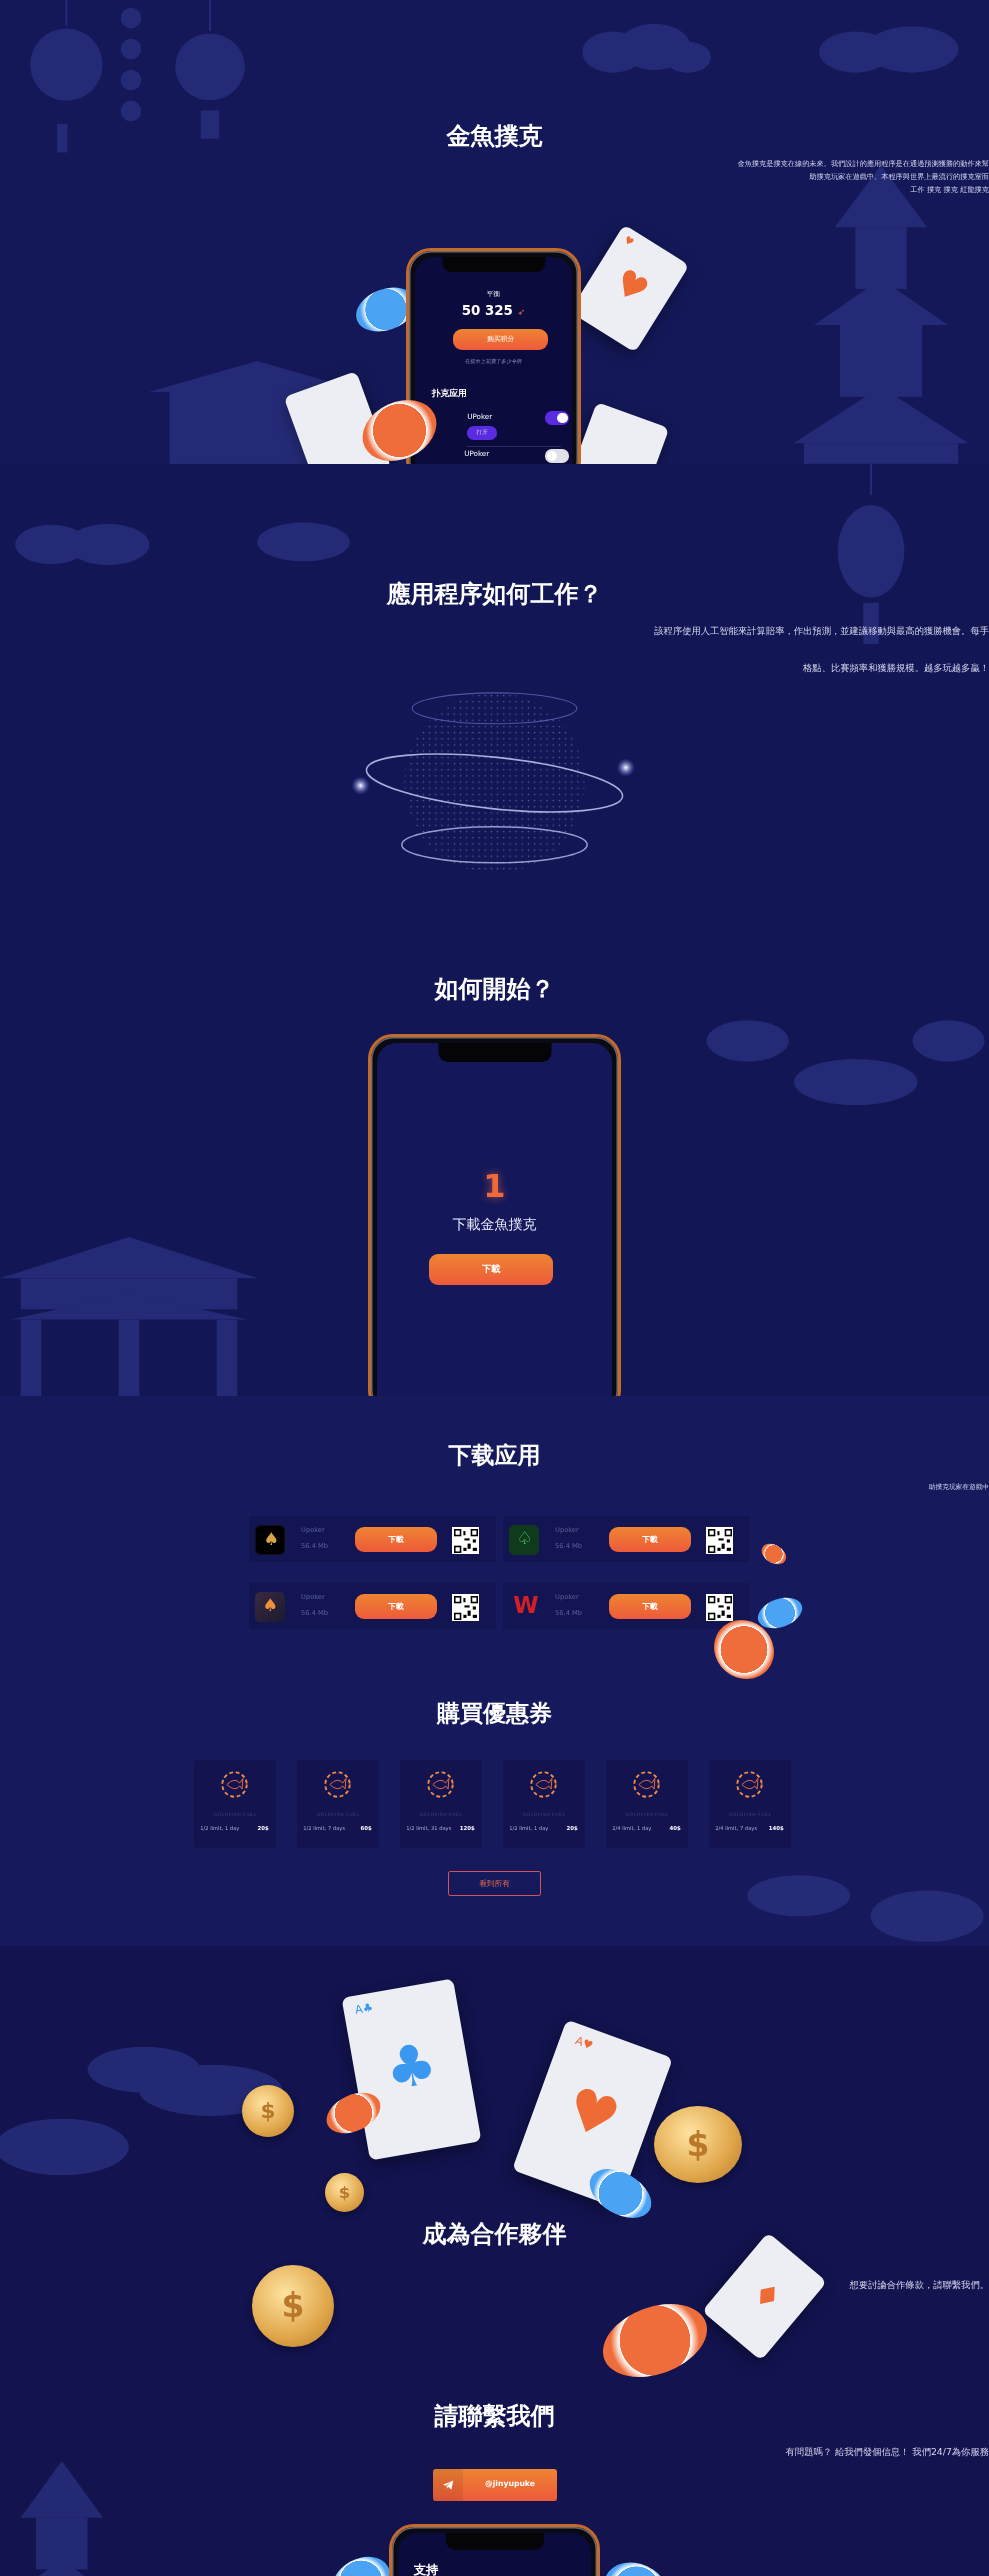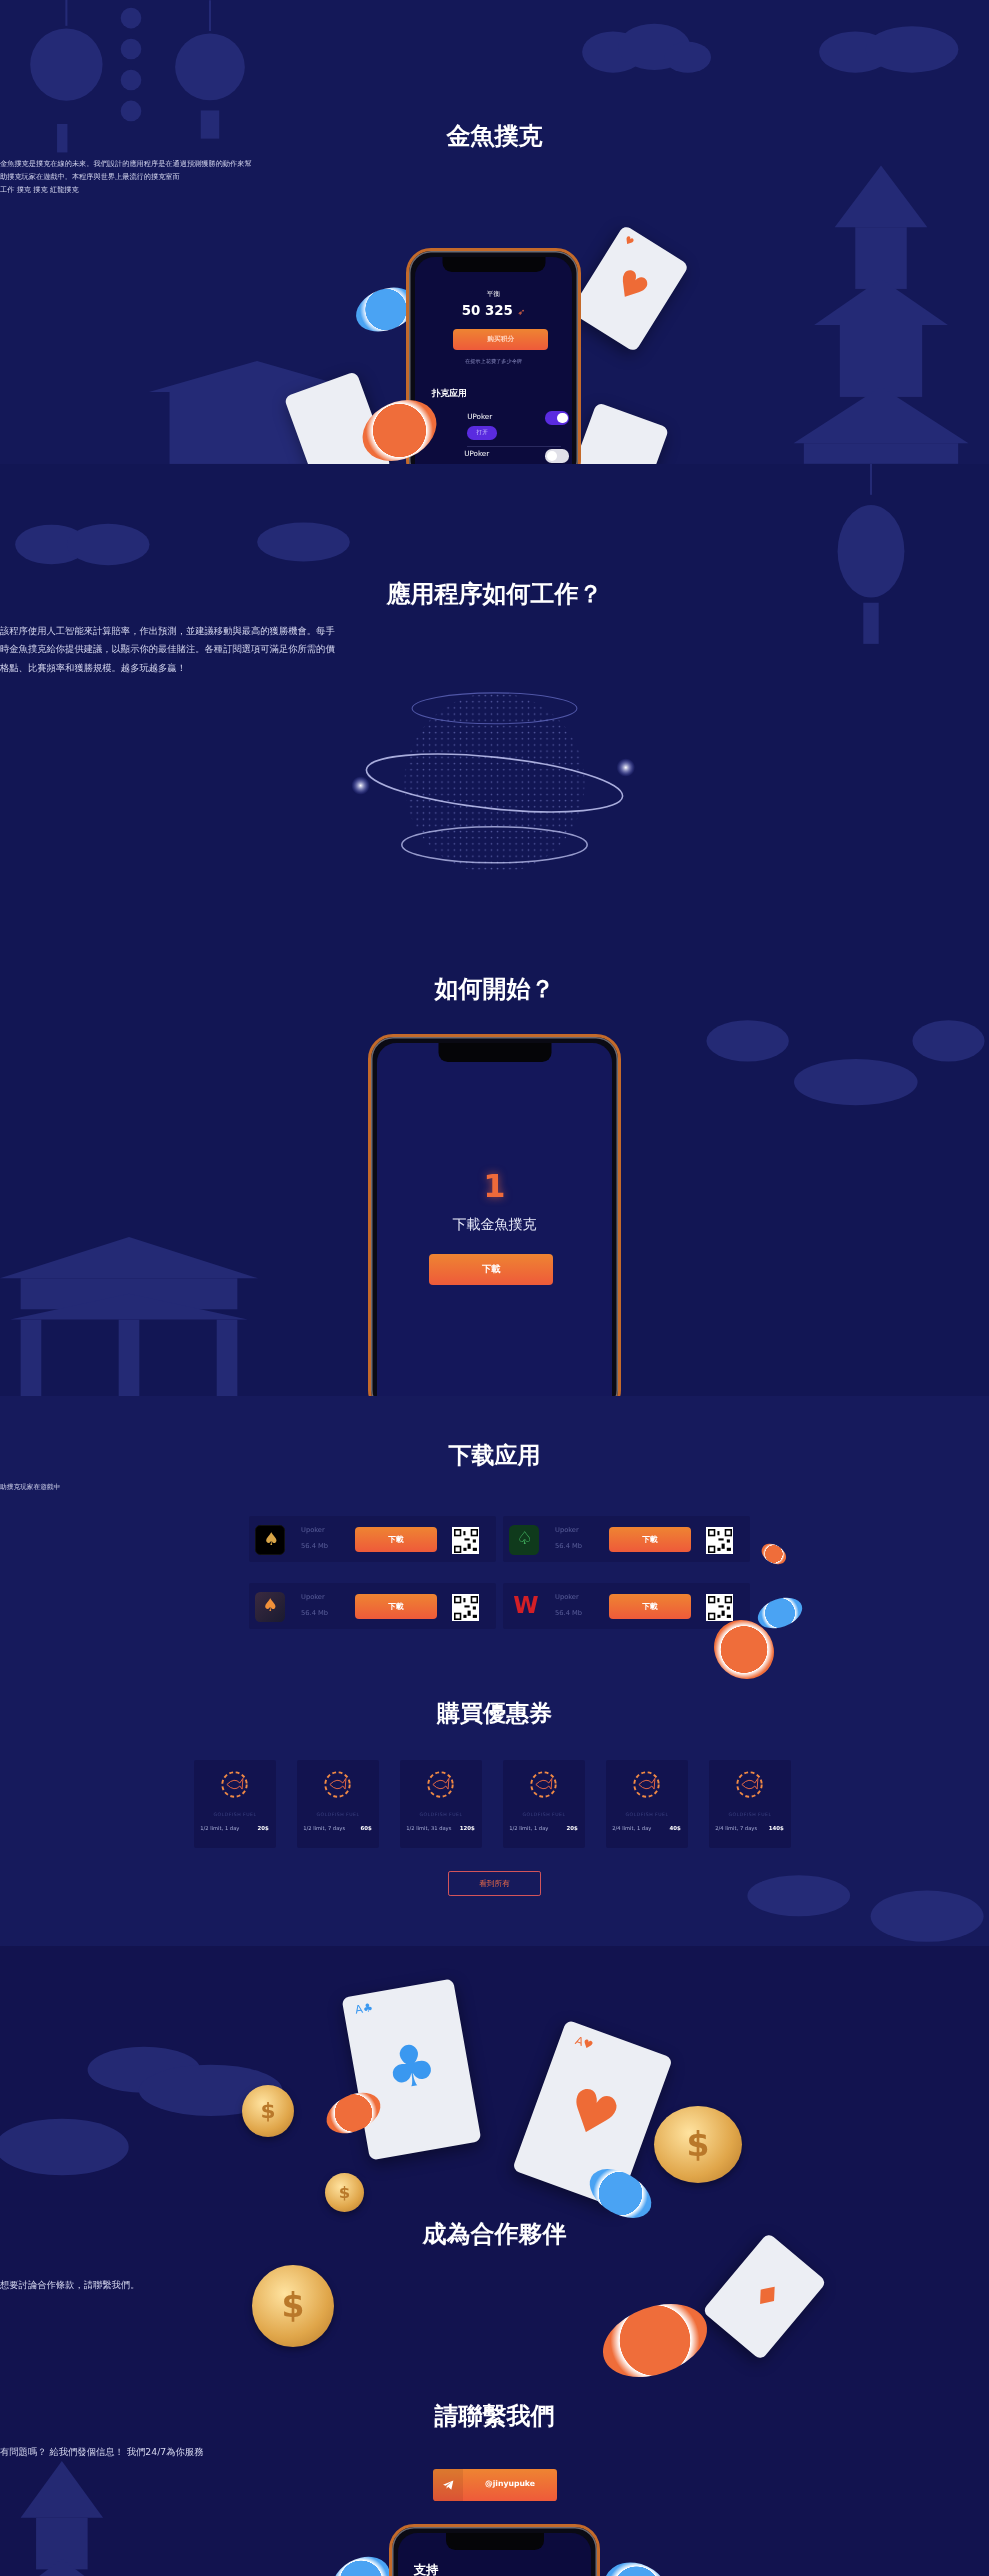--- a/index.html
+++ b/index.html
@@ -5,32 +5,32 @@
 *{box-sizing:border-box;margin:0;padding:0}
 html,body{width:989px;background:#15185a;font-family:"DejaVu Sans","Liberation Sans",sans-serif;color:#fff;overflow-x:hidden}
 .page{position:relative;width:989px;height:2671px;overflow:hidden}
 .sec{position:absolute;left:0;width:989px;overflow:hidden}
 .s-hero{top:0;height:464px;background:#141858}
 .s-how{top:464px;height:933px;background:#121654}
 .s-dl{top:1396px;height:550px;background:#161a5c}
 .s-partner{top:1946px;height:725px;background:#12134f}
 .deco{position:absolute;color:#2a3180;opacity:.75}
 .h1{position:absolute;left:0;width:989px;text-align:center;font-weight:bold;color:#fff}
-.p{position:absolute;left:0;width:989px;text-align:left;color:#d6d8f0}
+.p{position:absolute;left:0;width:989px;text-align:right;color:#d6d8f0}
 
 .nav{position:absolute;top:13.4px;left:0;width:989px;height:36px}
 .nav a{position:absolute;font-size:7.7px;color:#e6e8f8;text-decoration:none;top:5.2px}
 .logo{position:absolute;left:475px;top:6.2px;width:39px;height:39px}
 .flag{position:absolute;left:487px;top:53px;width:15.5px;height:10.3px;background:#de2910;border-radius:1px}
 .flag::after{content:"★";position:absolute;left:1px;top:-1px;font-size:4.6px;color:#ffde00}
 
 .phone{position:absolute;border-radius:25px;background:#0a0a14;border:3.1px solid #c46a2a;box-shadow:0 0 0 1.5px #6a6a72 inset}
 .screen{position:absolute;left:6.2px;top:6.2px;right:6.2px;bottom:0;border-radius:19.6px 19.6px 0 0;background:#0c0b3d;overflow:hidden}
 .notch{position:absolute;top:0;left:50%;transform:translateX(-50%);width:103px;height:14.4px;background:#050508;border-radius:0 0 9.3px 9.3px}
-.btn-or{position:absolute;background:linear-gradient(180deg,#ee8432,#ee5a3a);border-radius:4px;color:#fff;font-weight:bold;text-align:center;border:none}
+.btn-or{position:absolute;background:linear-gradient(180deg,#ee8432,#ee5a3a);border-radius:9px;color:#fff;font-weight:bold;text-align:center;border:none}
 
 .card{position:absolute;background:#eceef4;border-radius:7.2px;box-shadow:0 5.2px 15.5px rgba(0,0,0,.4)}
 .chip{position:absolute;border-radius:50%}
 .coin{position:absolute;border-radius:50%;background:radial-gradient(circle at 40% 35%,#ffe3a0,#e0a64a 60%,#b57828);box-shadow:0 3.1px 7.2px rgba(0,0,0,.35);color:#b9782a;font-weight:bold;text-align:center}
 
 .app{position:absolute;width:247px;height:46px;background:#131552;border-radius:2.1px}
 .app .ic{position:absolute;left:6.2px;top:9.3px;width:30px;height:30px;border-radius:5.2px}
 .app .nm{position:absolute;left:52px;top:10.3px;font-size:6.7px;color:#5a5f9a}
 .app .sz{position:absolute;left:52px;top:26px;font-size:6.7px;color:#5a5f9a}
 .app .btn-or{left:106px;top:11.3px;width:82px;height:25px;line-height:25px;font-size:7.7px}
@@ -151,21 +151,20 @@
         <polygon points="0,80 250,0 500,80" fill="currentColor"></polygon>
         <rect x="40" y="80" width="420" height="60" fill="currentColor"></rect>
         <polygon points="20,160 250,110 480,160" fill="currentColor"></polygon>
         <rect x="40" y="160" width="40" height="150" fill="currentColor"></rect>
         <rect x="230" y="160" width="40" height="150" fill="currentColor"></rect>
         <rect x="420" y="160" width="40" height="150" fill="currentColor"></rect>
       </svg>
 
   <div class="h1" style="top:114px;font-size:24px">應用程序如何工作？</div>
   <div class="p" style="top:161px;font-size:9.3px">該程序使用人工智能來計算賠率，作出預測，並建議移動與最高的獲勝機會。每手</div>
-  <div class="p" style="top:179px;font-size:9.3px">時金魚撲克給你提供建議，以顯示你的最佳賭注。各種訂閱選項可滿足你所需的價</div>
   <div class="p" style="top:198px;font-size:9.3px">格點、比賽頻率和獲勝規模。越多玩越多贏！</div>
 
   <svg style="position:absolute;left:340px;top:216px" width="309" height="206" viewBox="0 0 600 400">
     <defs>
       <pattern id="dots" width="12" height="12" patternUnits="userSpaceOnUse">
             <circle cx="6" cy="6" r="1.5" fill="#8b92e0"></circle>
           </pattern>
       <radialGradient id="gl">
             <stop offset="0" stop-color="#ffffff"></stop>
             <stop offset="1" stop-color="#5f68e0" stop-opacity="0"></stop>

